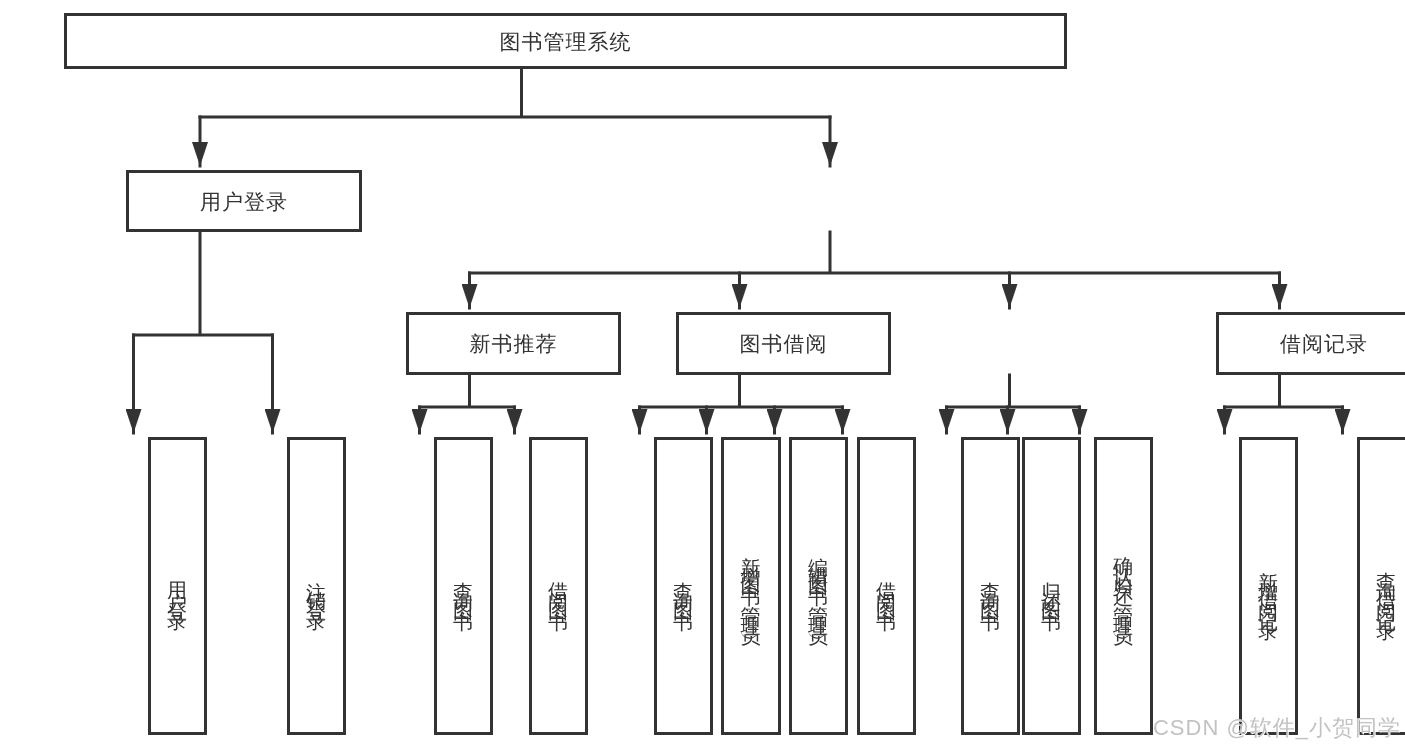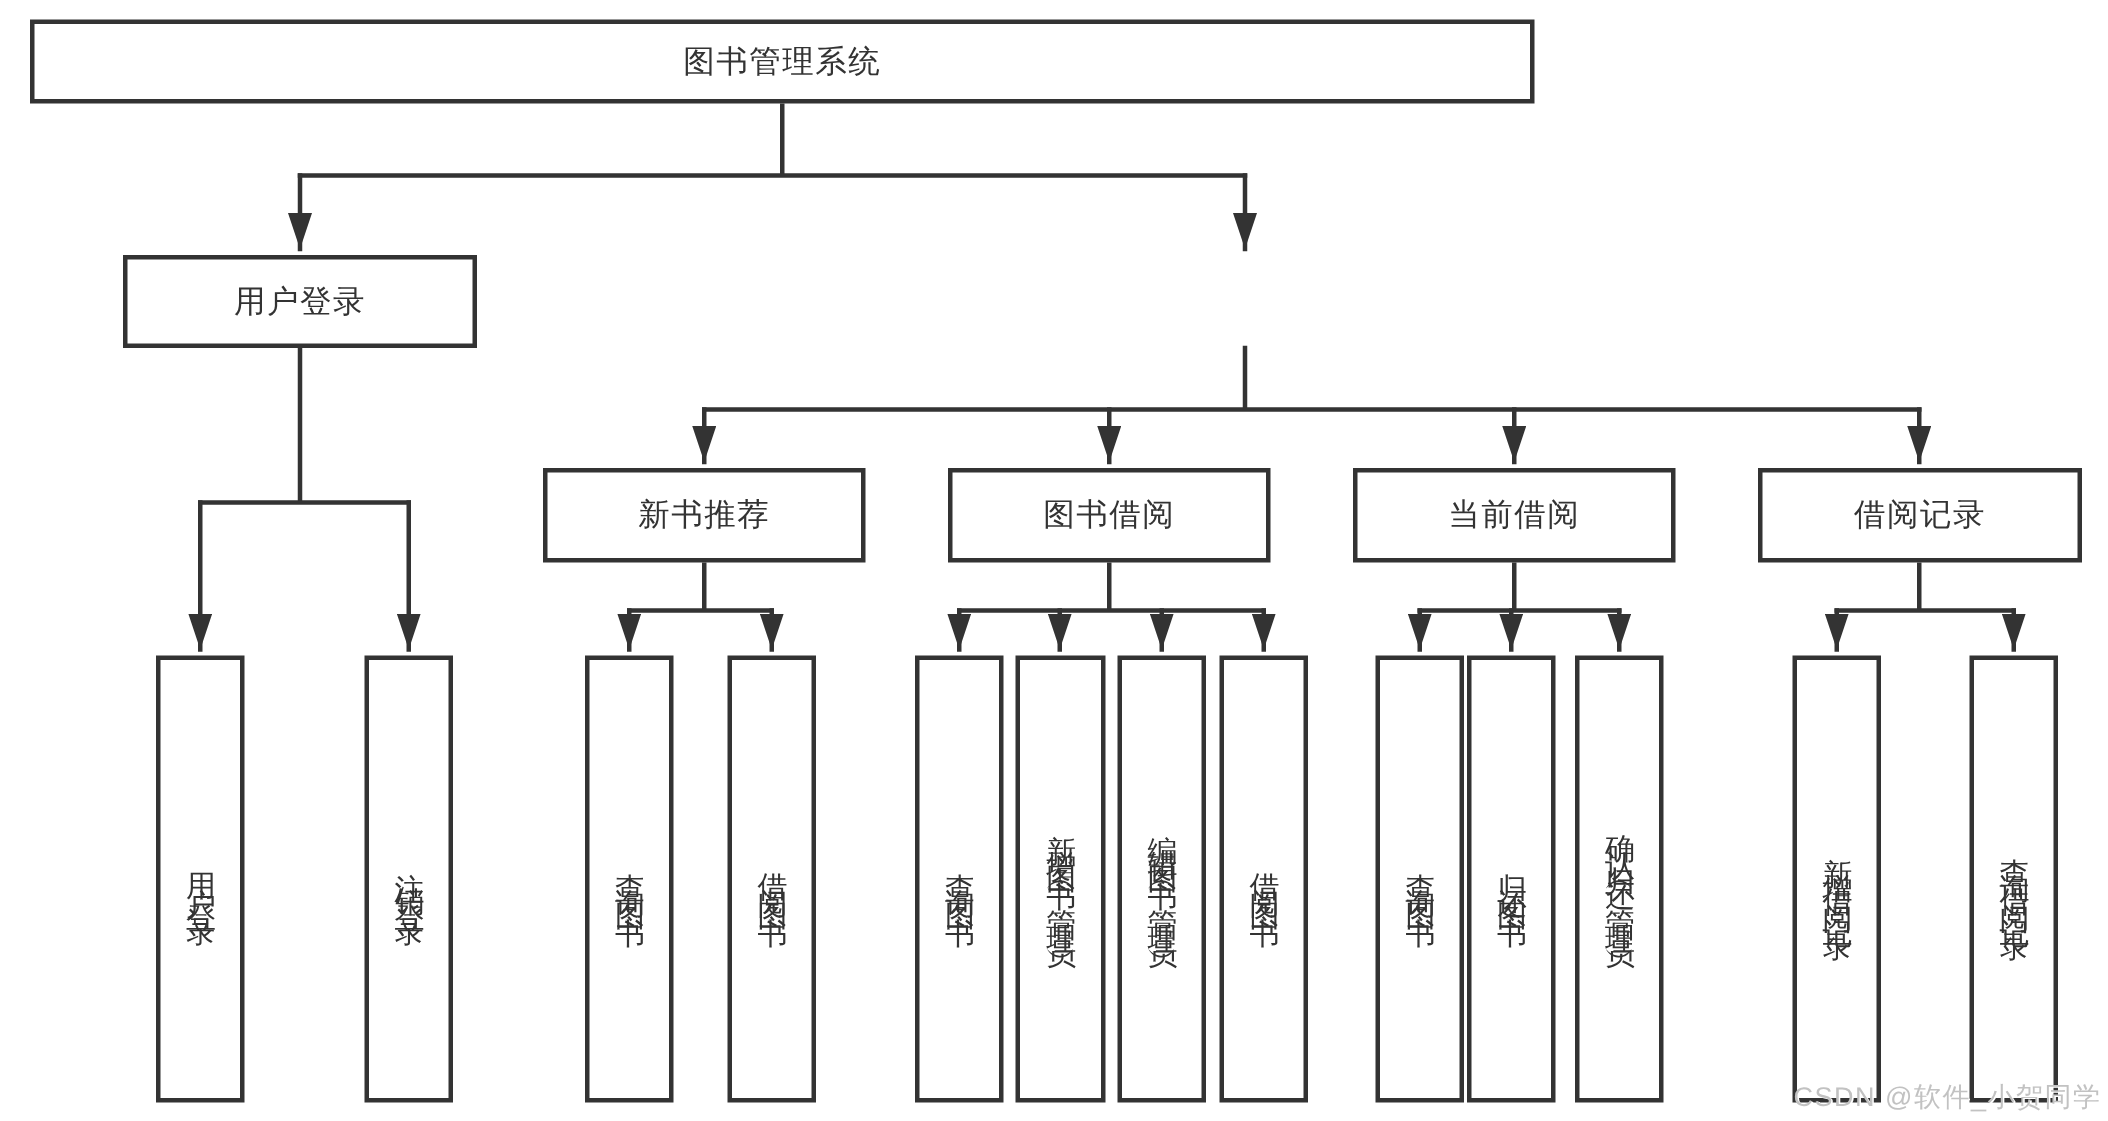--- a/index.html
+++ b/index.html
@@ -28,33 +28,34 @@
     border: 3px solid #333333;
     background: #ffffff;
     display: flex;
     align-items: center;
     justify-content: center;
     color: #333333;
     font-size: 21px;
     letter-spacing: 1px;
     text-align: center;
     line-height: 1;
+    margin-left: 44px;
   }
   .leaf {
     writing-mode: vertical-rl;
     text-orientation: mixed;
     font-size: 20px;
     letter-spacing: 10px;
     line-height: 1;
   }
   .watermark {
     position: absolute;
     right: 4px;
     bottom: 4px;
-    font-size: 18px;
+    font-size: 22px;
     color: #c2c2c2;
     letter-spacing: 1px;
     text-shadow: 1px 1px 0 #ffffff;
     white-space: nowrap;
   }
 </style>
 </head>
 <body>
 
 <div id="stage">
@@ -101,21 +102,20 @@
       <line x1="1342.5" y1="407" x2="1342.5" y2="433" marker-end="url(#arrow)"></line>
     </g>
   </svg>
 
   <div class="node" style="left:20px; top:13px; width:1003px; height:56px;">图书管理系统</div>
 
   <div class="node" style="left:82px; top:170px; width:236px; height:62px;">用户登录</div>
 
   <div class="node" style="left:362px; top:312px; width:215px; height:63px;text-align:right;">新书推荐</div>
   <div class="node" style="left:632px; top:312px; width:215px; height:63px;">图书借阅</div>
-  <div class="node" style="left:902px; top:312px; width:215px; height:63px;">当前借阅</div>
   <div class="node" style="left:1172px; top:312px; width:216px; height:63px;">借阅记录</div>
 
   <div class="node leaf" style="left:104px; top:437px; width:59px; height:298px;">用户登录</div>
   <div class="node leaf" style="left:243px; top:437px; width:59px; height:298px;">注销登录</div>
   <div class="node leaf" style="left:390px; top:437px; width:59px; height:298px;">查询图书</div>
   <div class="node leaf" style="left:485px; top:437px; width:59px; height:298px;">借阅图书</div>
   <div class="node leaf" style="left:610px; top:437px; width:59px; height:298px;">查询图书</div>
   <div class="node leaf" style="left:677px; top:437px; width:60px; height:298px;">新增图书（管理员）</div>
   <div class="node leaf" style="left:745px; top:437px; width:59px; height:298px;">编辑图书（管理员）</div>
   <div class="node leaf" style="left:813px; top:437px; width:59px; height:298px;">借阅图书</div>

